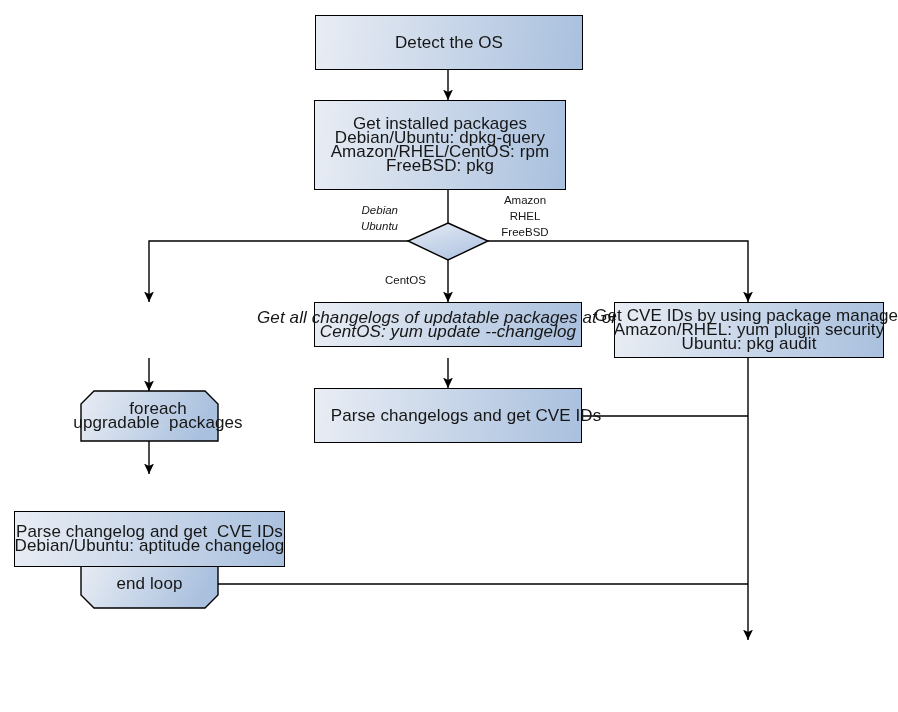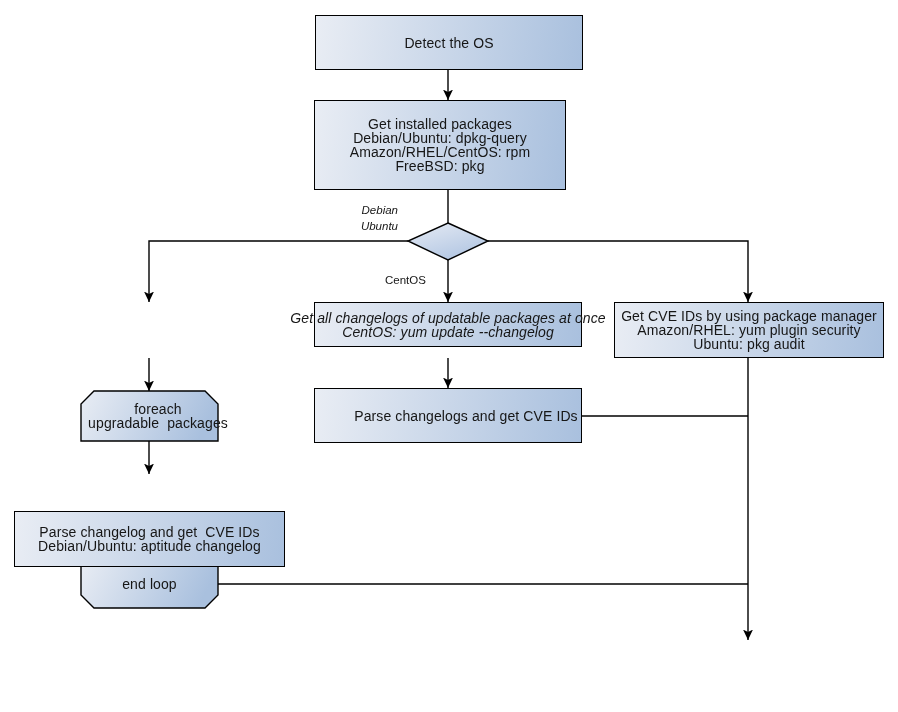--- a/index.html
+++ b/index.html
@@ -17,21 +17,21 @@
   .node{
     position:absolute;
     box-sizing:border-box;
     border:1.4px solid #000;
     background:linear-gradient(97deg,#e9edf4 0%,#a9c0de 100%);
     display:flex;align-items:center;justify-content:center;
   }
   .nl{
     white-space:pre;
     text-align:center;
-    font-size:14px;
+    font-size:17px;
     line-height:14px;
     letter-spacing:0.1px;
   }
   .shape-label{
     position:absolute;
     display:flex;align-items:center;justify-content:center;
     background:transparent;
   }
   .branch-label{
     position:absolute;
@@ -129,16 +129,19 @@
   <div class="node n-cvemgr">
     <span class="nl">Get CVE IDs by using package manager
 Amazon/RHEL: yum plugin security
 Ubuntu: pkg audit</span>
   </div>
 
 
   <div class="branch-label bl-left">Debian
 Ubuntu</div>
 
+  <div class="branch-label bl-right">Amazon
+RHEL
+FreeBSD</div>
 
   <div class="branch-label bl-down">CentOS</div>
 
 </div>
 
 </body></html>

